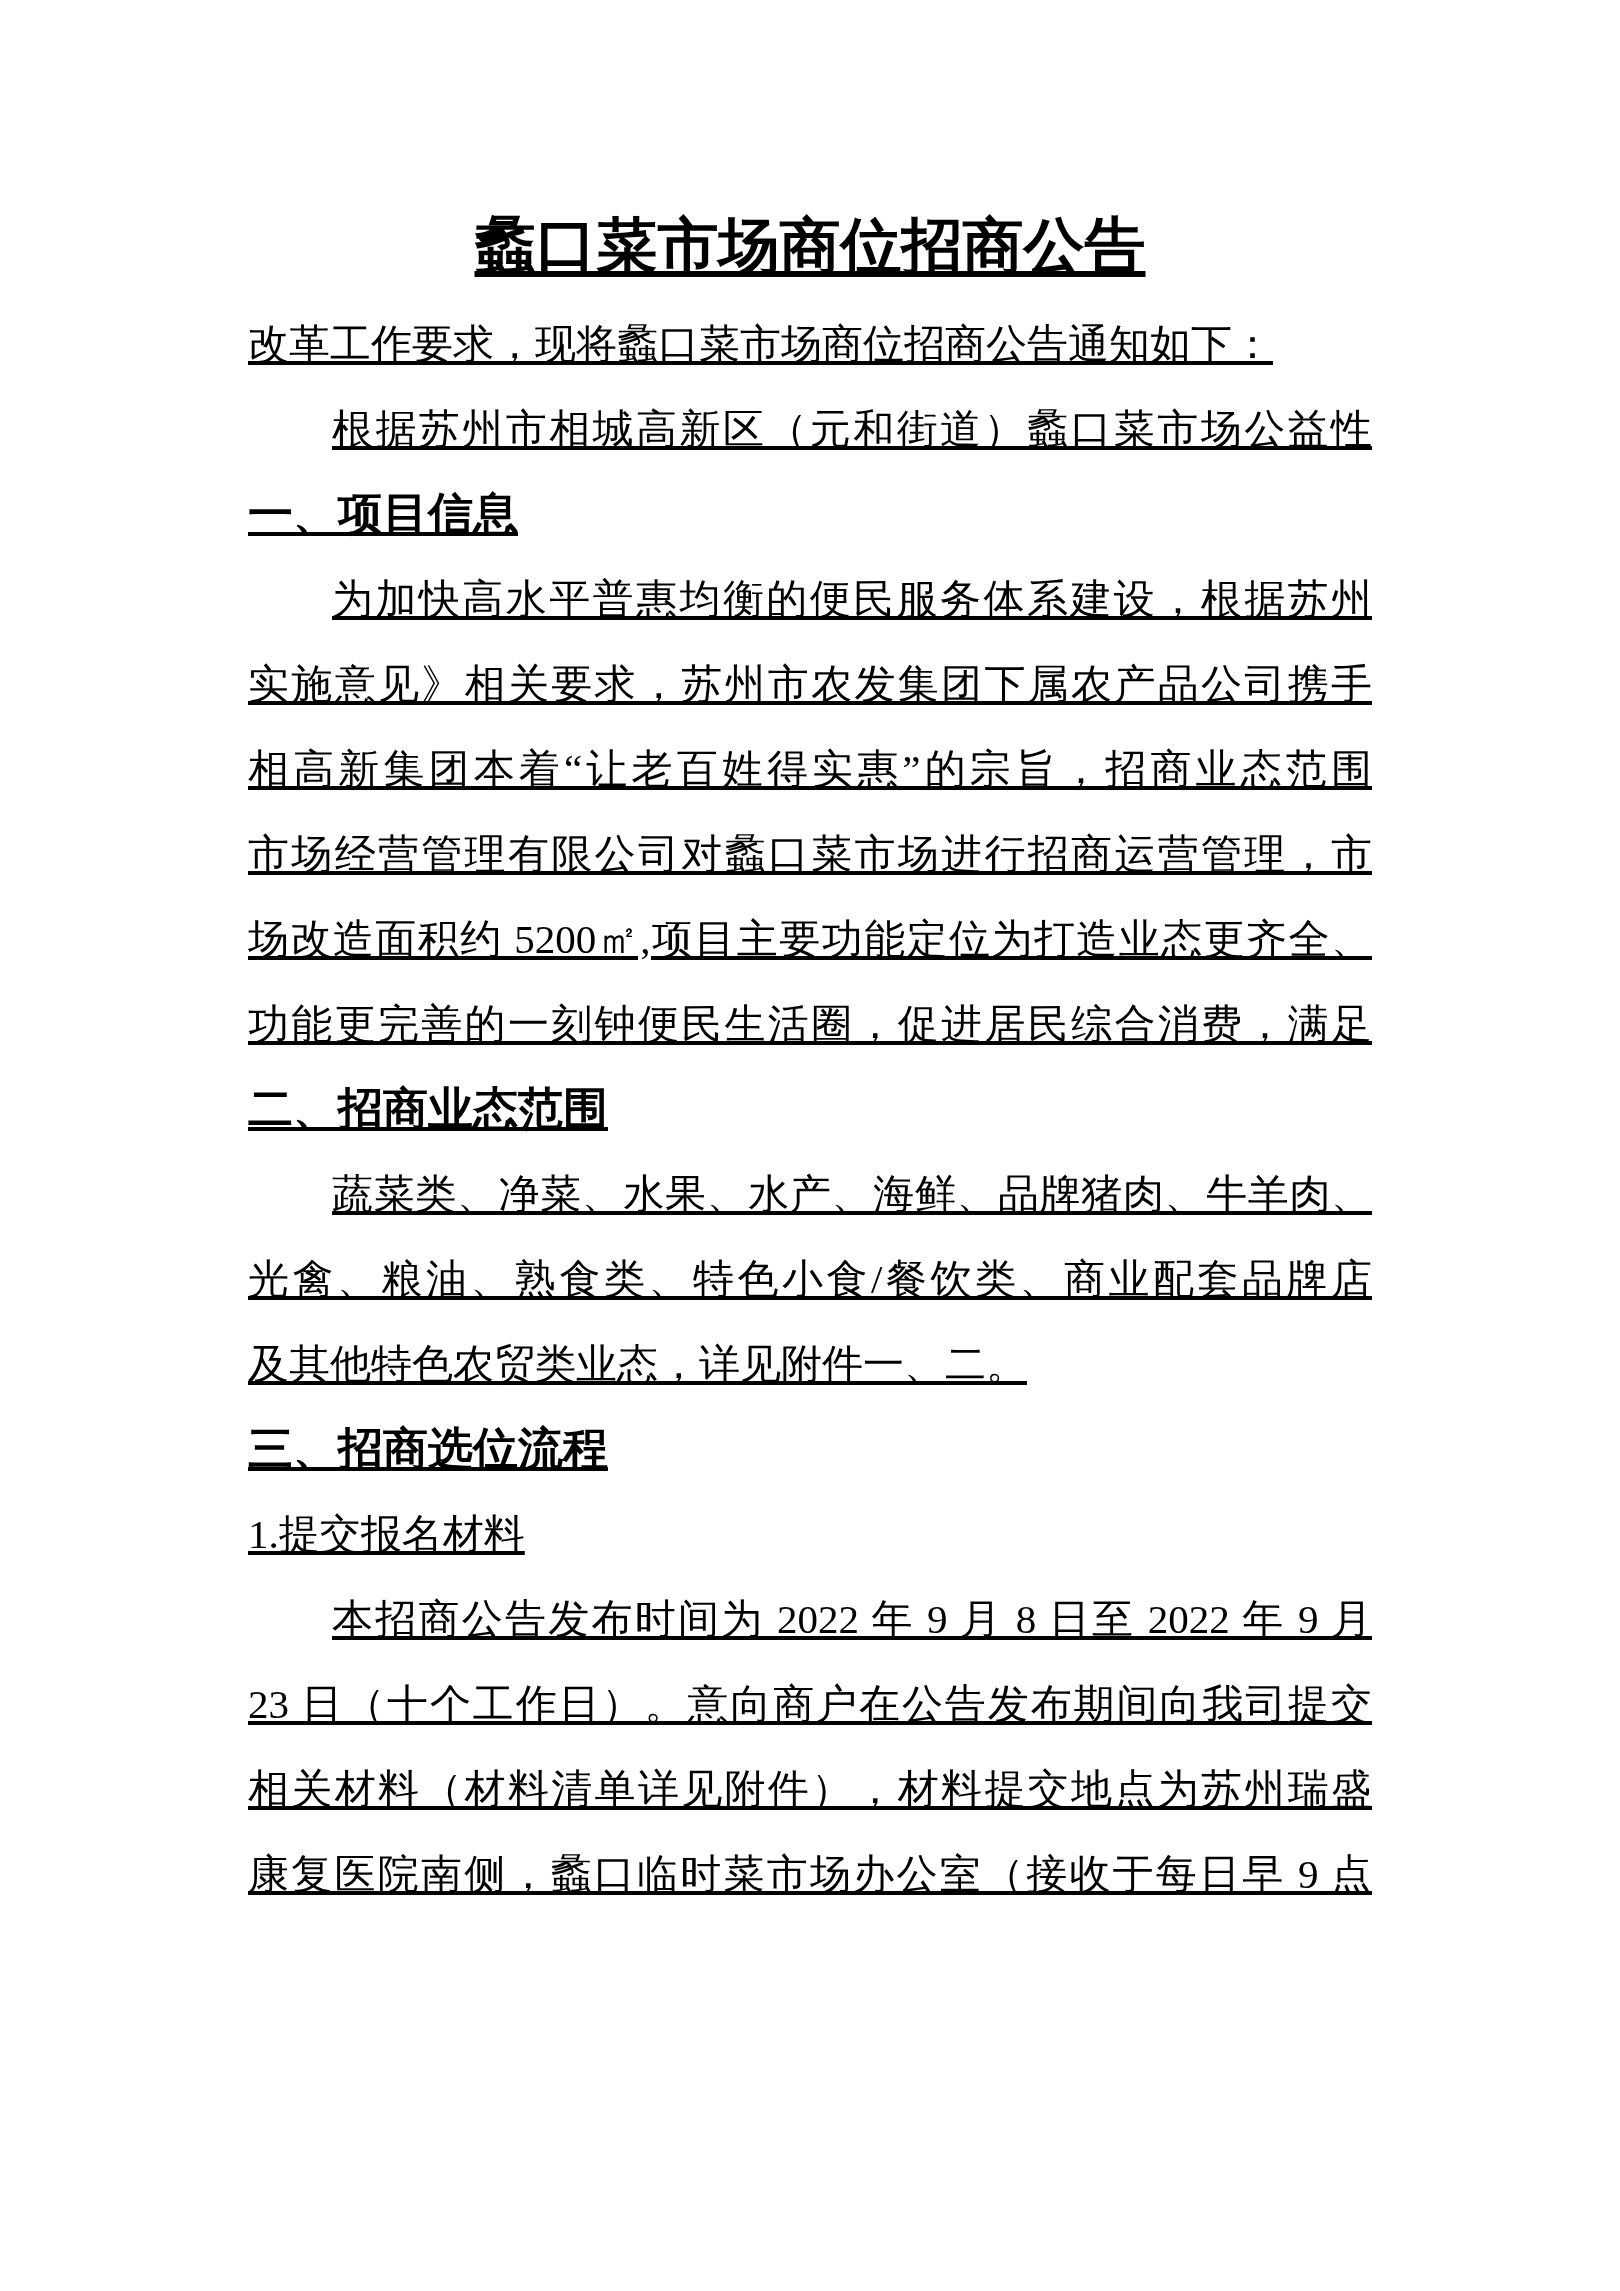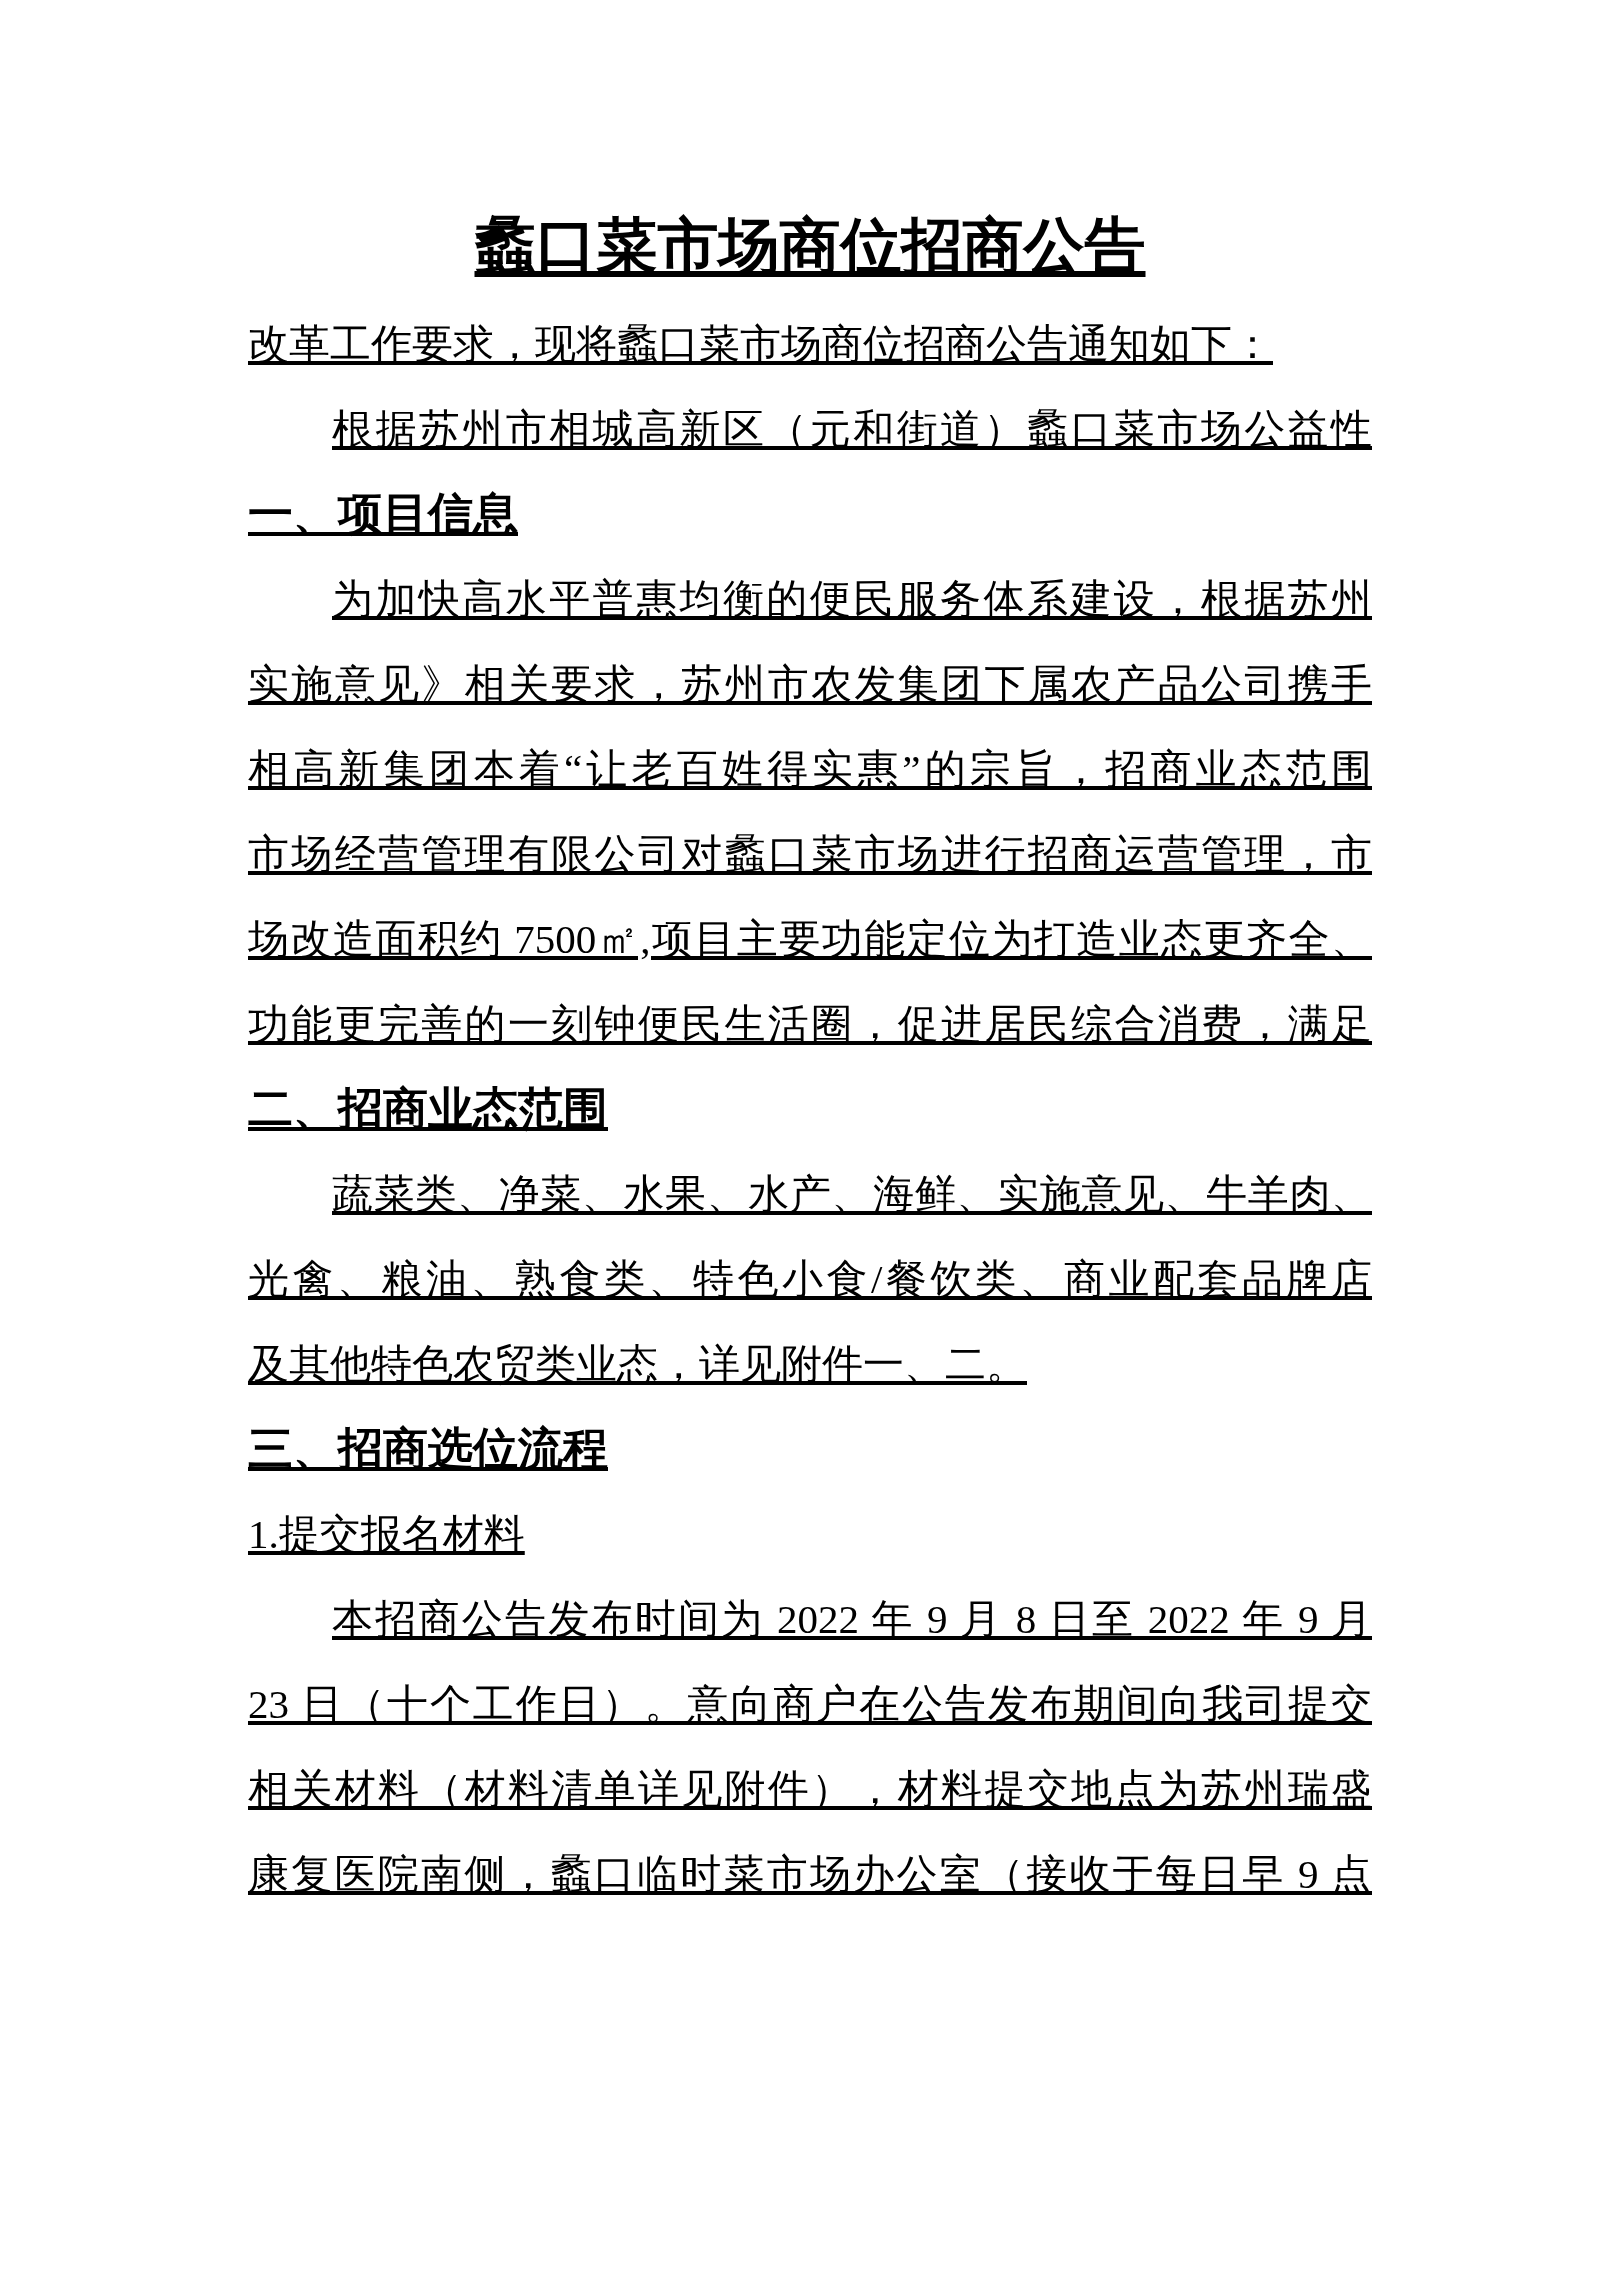--- a/index.html
+++ b/index.html
@@ -58,28 +58,28 @@
         <div class="line first">根据苏州市相城高新区（元和街道）蠡口菜市场公益性</div>
       </div>
       <div class="block heading">
         <div class="line para-end">一、项目信息</div>
       </div>
       <div class="block body">
         <div class="line first">为加快高水平普惠均衡的便民服务体系建设，根据苏州</div>
         <div class="line">实施意见》相关要求，苏州市农发集团下属农产品公司携手</div>
         <div class="line">相高新集团本着“让老百姓得实惠”的宗旨，招商业态范围</div>
         <div class="line">市场经营管理有限公司对蠡口菜市场进行招商运营管理，市</div>
-        <div class="line">场改造面积约 7500㎡,项目主要功能定位为打造业态更齐全、</div>
+        <div class="line">场改造面积约 5200㎡,项目主要功能定位为打造业态更齐全、</div>
         <div class="line">功能更完善的一刻钟便民生活圈，促进居民综合消费，满足</div>
       </div>
       <div class="block heading">
         <div class="line para-end">二、招商业态范围</div>
       </div>
       <div class="block body">
-        <div class="line first">蔬菜类、净菜、水果、水产、海鲜、实施意见、牛羊肉、</div>
+        <div class="line first">蔬菜类、净菜、水果、水产、海鲜、品牌猪肉、牛羊肉、</div>
         <div class="line">光禽、粮油、熟食类、特色小食/餐饮类、商业配套品牌店</div>
         <div class="line para-end">及其他特色农贸类业态，详见附件一、二。</div>
       </div>
       <div class="block heading">
         <div class="line para-end">三、招商选位流程</div>
       </div>
       <div class="block plain">
         <div class="line para-end">1.提交报名材料</div>
       </div>
       <div class="block body">

